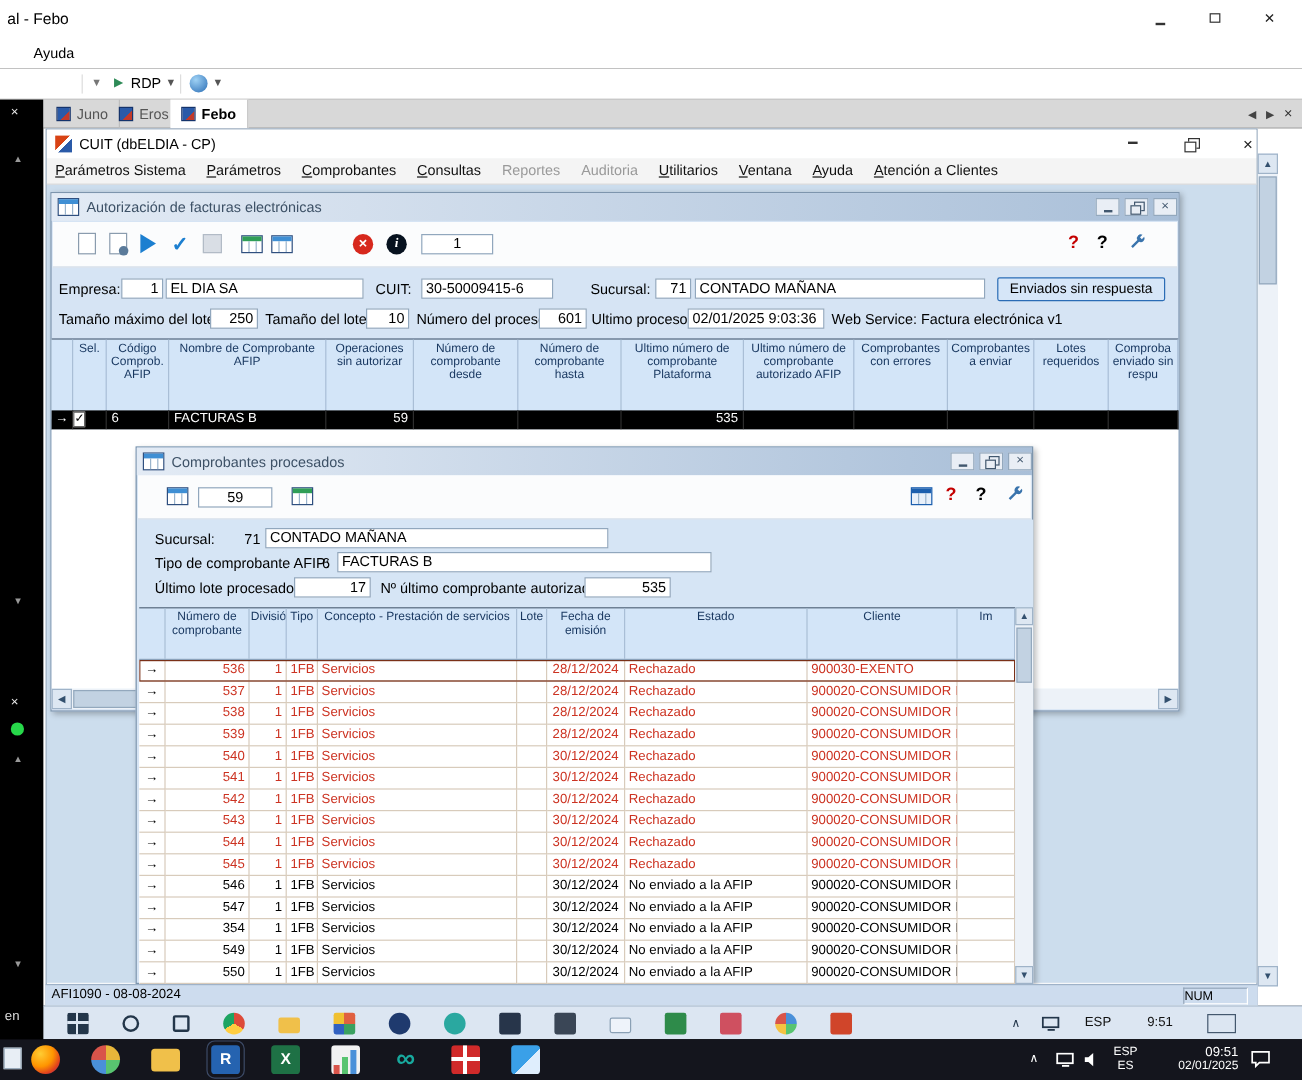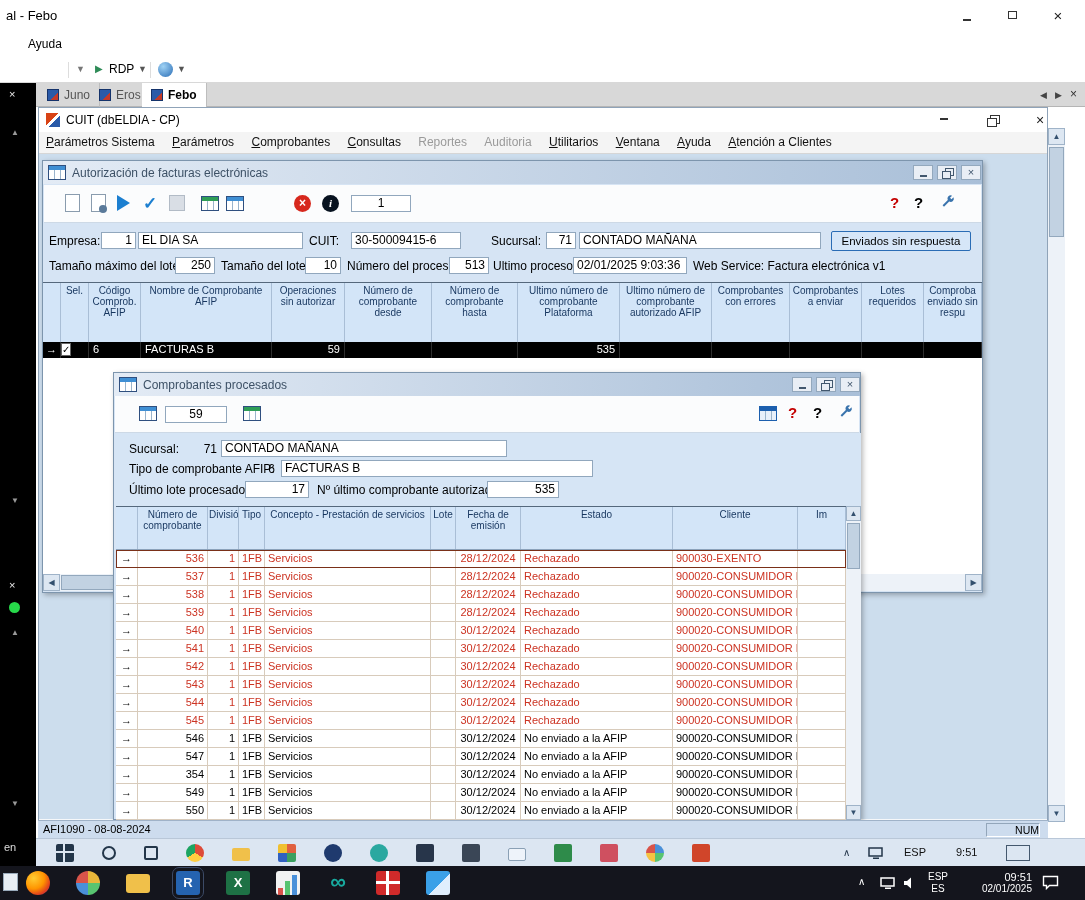--- a/index.html
+++ b/index.html
@@ -1,20 +1,20 @@
 <!DOCTYPE html>
 <html><head>
 <meta charset="utf-8">
 <style>
 *{margin:0;padding:0;box-sizing:border-box}
 html,body{width:1085px;height:900px}
 body{position:relative;font-family:"Liberation Sans",sans-serif;background:#000;overflow:hidden;font-size:12px;color:#000}
 .abs{position:absolute}
 .lbl{position:absolute;font-size:12px;color:#000;white-space:nowrap}
-.lbl.rt{text-align:left}
+.lbl.rt{text-align:center}
 .fld{position:absolute;height:17px;background:#fff;border:1px solid #91a7bd;font-size:12px;line-height:15px;padding:0 3px;color:#000;overflow:hidden;white-space:nowrap}
 .fld.rt{text-align:right}
 .flatval{position:absolute;font-size:12px;color:#000;text-align:right;white-space:nowrap}
 
 .titlebar{left:0;top:0;width:1085px;height:30px;background:#fff}
 .winbtn{position:absolute;top:0;width:44px;height:30px;display:flex;align-items:center;justify-content:center;color:#222}
 .menubar{left:0;top:30px;width:1085px;height:27px;background:#fff}
 .topbar{left:0;top:57px;width:1085px;height:26px;background:#fff;border-bottom:1px solid #d8d8d8}
 .tabbar{left:0;top:83px;width:1085px;height:24px;background:#d8d8d8;border-bottom:1px solid #b5b5b5}
 .tab{position:absolute;top:0;height:24px;display:flex;align-items:center;gap:5px;padding:0 9px;border-right:1px solid #bdbdbd;color:#555;font-size:12px}
@@ -76,21 +76,21 @@
 .prow .pc0{color:#000 !important;text-align:center;padding:0}
 .prow.cur{outline:1px solid #7a3018;outline-offset:-1px}
 .rt{text-align:right}.ctr{text-align:center}
 .pc0{width:22px}.pc1{width:70px}.pc2{width:31px}.pc3{width:26px}.pc4{width:166px}.pc5{width:25px}.pc6{width:65px}.pc7{width:152px}.pc8{width:125px}.pc9{width:48px}
 
 .sbtn{position:absolute;background:#dde7f2;border:1px solid #9fb3c8;color:#33506e;font-size:8px;display:flex;align-items:center;justify-content:center}
 .strack{position:absolute;background:#edf2f8}
 .sthumb{position:absolute;background:#c2d2e2;border:1px solid #93a8bd}
 
 .statusbar{left:38px;top:820px;width:1010px;height:18px;background:#cddcee;border-top:1px solid #9fb2c8;z-index:6}
-.numpanel{position:absolute;right:8px;top:2px;width:54px;height:14px;border:1px solid;border-color:#93a6ba #fff #fff #93a6ba;font-size:10.5px;text-align:right;line-height:12px;color:#000}
+.numpanel{position:absolute;right:8px;top:2px;width:54px;height:14px;border:1px solid;border-color:#93a6ba #fff #fff #93a6ba;font-size:10.5px;text-align:left;line-height:12px;color:#000}
 .rtask{left:36px;top:838px;width:1049px;height:28px;background:#dce6f2;border-top:1px solid #b9c7d8;z-index:7;display:flex;align-items:center;gap:28px;padding-left:20px}
 .rico{width:18px;height:18px;flex:0 0 auto;border-radius:2px}
 .ltask{left:0;top:866px;width:1085px;height:34px;background:#14151d;z-index:8;display:flex;align-items:center;gap:26px;padding-left:26px}
 .lico{width:24px;height:24px;flex:0 0 auto;border-radius:3px}
 .lactive{outline:1px solid #3c4a66;outline-offset:3px;background-color:#2563b0}
 .traytxt{color:#fff;font-size:10px;line-height:12px;text-align:center}
 .leftstrip{left:0;top:83px;width:36px;height:783px;background:#000;z-index:9}
 .striptxt{position:absolute;color:#ddd;font-size:11px}
 .wbtnA{position:absolute;top:2px;width:26px;height:19px;display:flex;align-items:center;justify-content:center;color:#222}
 </style>
@@ -241,21 +241,21 @@
   <span class="lbl rt" style="left:448px;top:73px;width:52px">Sucursal:</span>
   <div class="fld rt" style="left:503px;top:71px;width:30px">71</div>
   <div class="fld" style="left:536px;top:71px;width:242px">CONTADO MAÑANA</div>
   <div class="abs" style="left:788px;top:70px;width:140px;height:20px;background:#d6e6f8;border:1px solid #2a6cb5;border-radius:2px;font-size:11.5px;text-align:center;line-height:18px">Enviados sin respuesta</div>
 
   <span class="lbl rt" style="left:6px;top:98px;width:122px">Tamaño máximo del lote:</span>
   <div class="fld rt" style="left:132px;top:96px;width:40px">250</div>
   <span class="lbl rt" style="left:178px;top:98px;width:80px">Tamaño del lote:</span>
   <div class="fld rt" style="left:262px;top:96px;width:36px">10</div>
   <span class="lbl rt" style="left:304px;top:98px;width:98px">Número del proceso:</span>
-  <div class="fld rt" style="left:406px;top:96px;width:40px">513</div>
+  <div class="fld rt" style="left:406px;top:96px;width:40px">601</div>
   <span class="lbl rt" style="left:450px;top:98px;width:76px">Ultimo proceso:</span>
   <div class="fld" style="left:530px;top:96px;width:114px">02/01/2025 9:03:36</div>
   <span class="lbl" style="left:650px;top:98px">Web Service: Factura electrónica v1</span>
 
   <div class="g1head" style="left:0;top:121px;width:939px;height:68px">
     <div class="hc" style="width:18px"></div>
     <div class="hc" style="width:28px">Sel.</div>
     <div class="hc" style="width:52px">Código Comprob. AFIP</div>
     <div class="hc" style="width:131px">Nombre de Comprobante AFIP</div>
     <div class="hc" style="width:73px">Operaciones sin autorizar</div>

